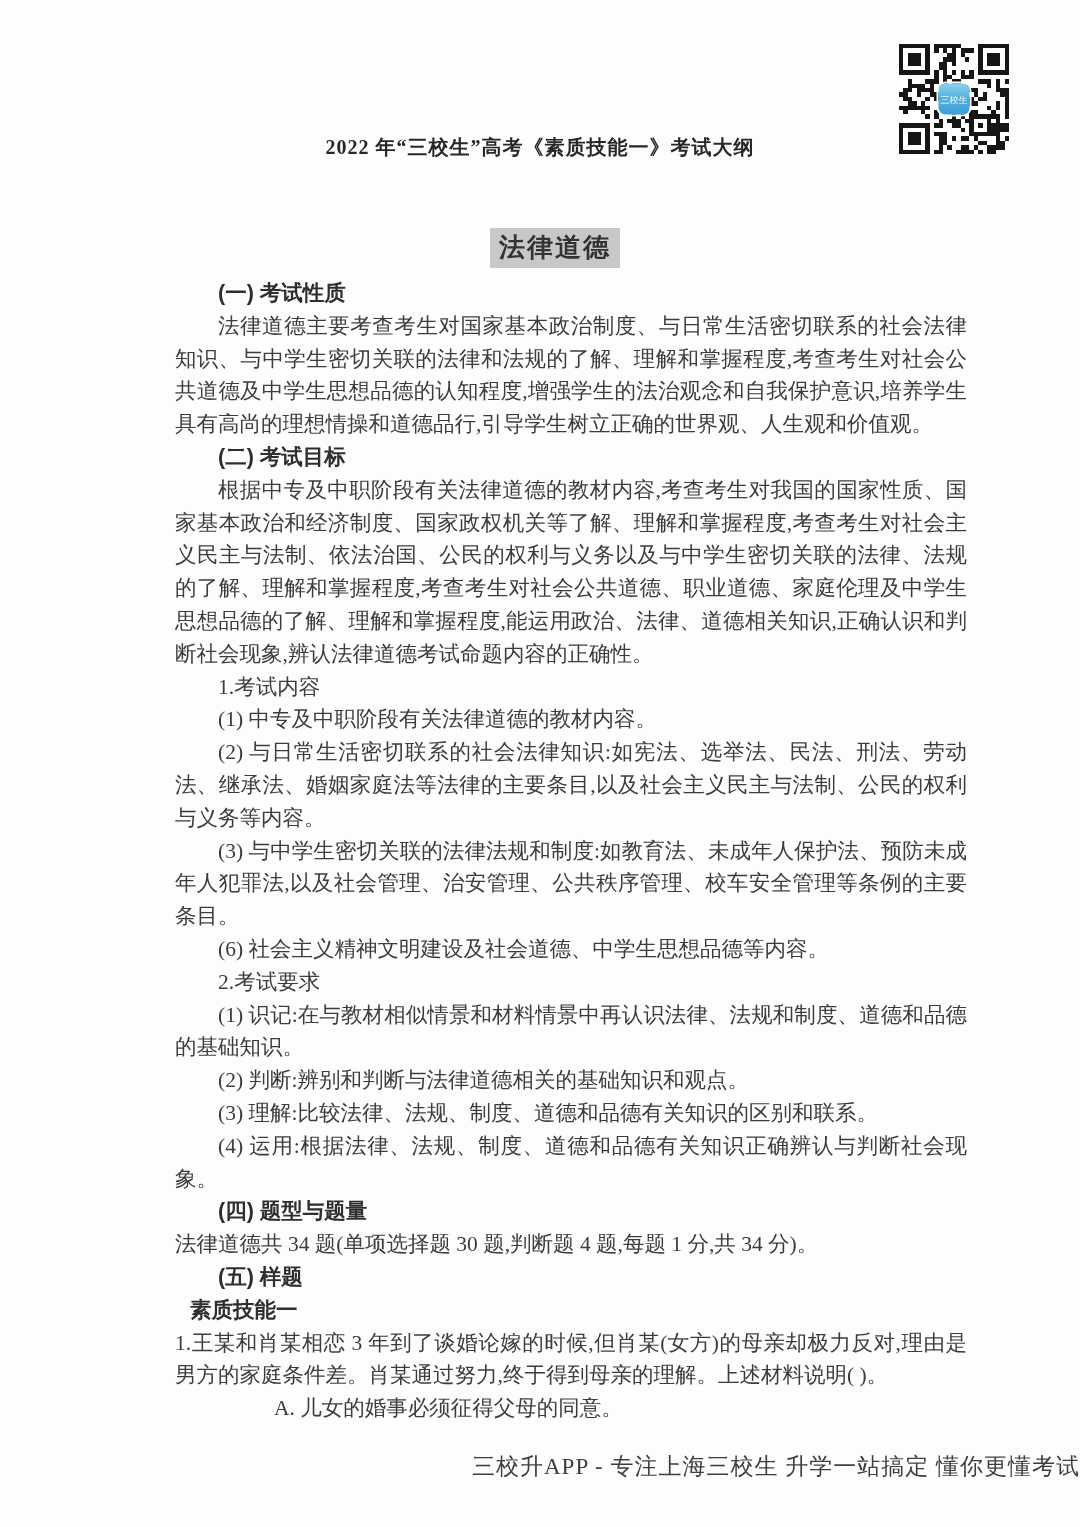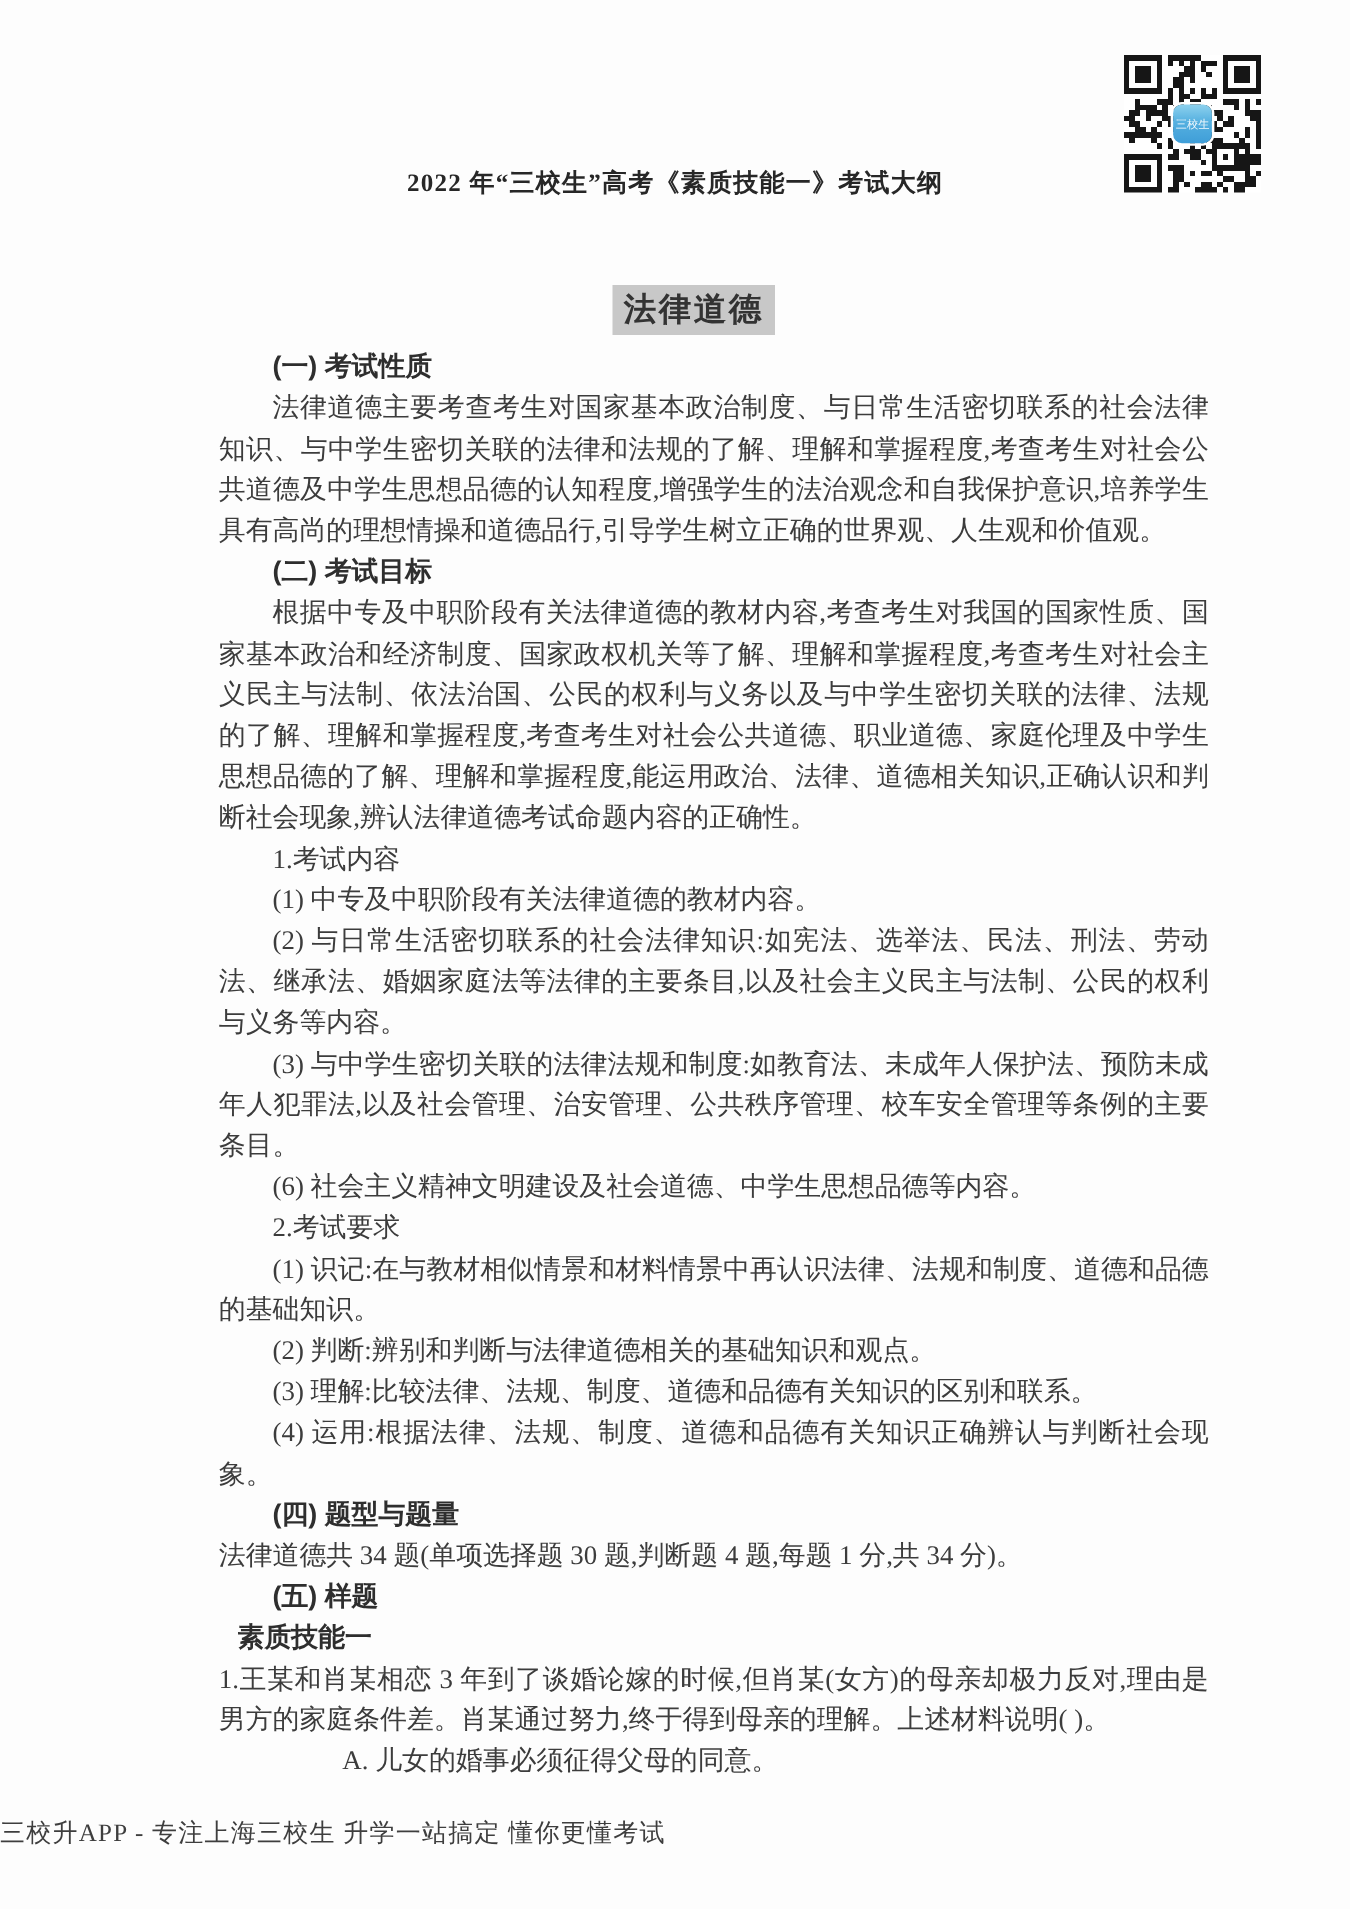--- a/index.html
+++ b/index.html
@@ -85,22 +85,22 @@
     text-indent: 0.7em;
     color: #2e2e2e;
     font-family: "Liberation Sans", sans-serif;
   }
   .b-question { text-indent: 0; }
   .b-option   { text-indent: 4.6em; }
 
   
   .footer {
     position: absolute; left: 0; top: 1452px; width: 1080px;
-    text-align: left;
-    font-size: 20px; line-height: 30px;
+    text-align: right;
+    font-size: 23px; line-height: 30px;
     color: #3e3e3e;
     letter-spacing: 1px;
   }
 </style>
 </head>
 <body>
 
 <div class="page">
 
   <div class="qr">

